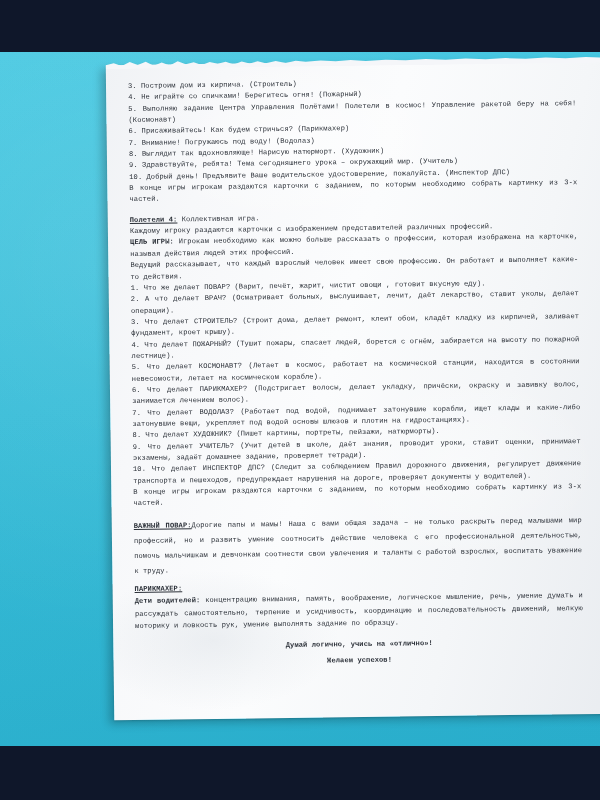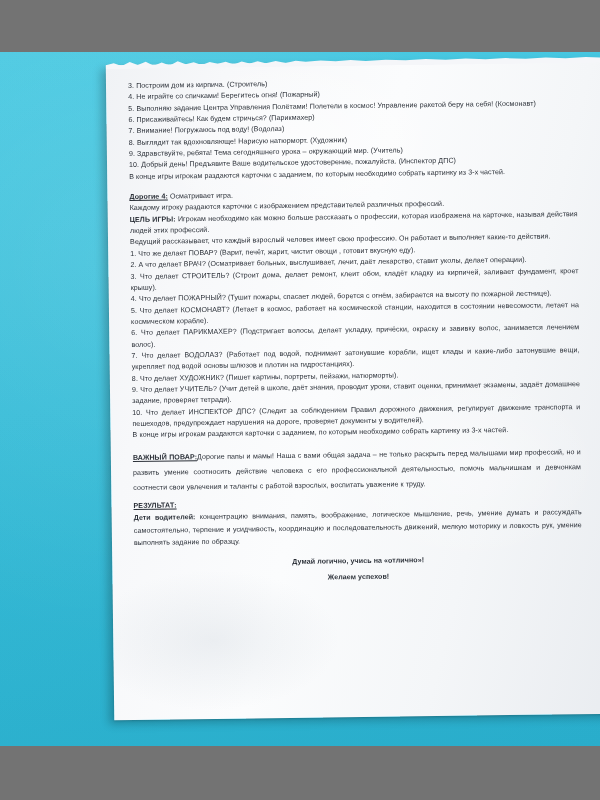--- a/index.html
+++ b/index.html
@@ -5,22 +5,22 @@
   html, body {
     margin: 0;
     padding: 0;
     background: #ffffff;
   }
   #stage {
     position: relative;
     width: 600px;
     height: 800px;
     overflow: hidden;
-    background: #737373;
-    font-family: Liberation Sans, sans-serif;
+    background: #0f172a;
+    font-family: Liberation Mono, monospace;
   }
   
   #backdrop {
     position: absolute;
     left: 0;
     top: 52px;
     width: 600px;
     height: 694px;
     background:
       radial-gradient(ellipse at 20% 30%, rgba(255,255,255,0.10), rgba(255,255,255,0) 55%),
@@ -115,21 +115,21 @@
         <p class="item">5. Выполняю задание Центра Управления Полётами! Полетели в космос! Управление ракетой беру на себя!  (Космонавт)</p>
         <p class="item">6. Присаживайтесь! Как будем стричься? (Парикмахер)</p>
         <p class="item">7. Внимание! Погружаюсь под воду! (Водолаз)</p>
         <p class="item">8. Выглядит так вдохновляюще! Нарисую натюрморт. (Художник)</p>
         <p class="item">9. Здравствуйте, ребята! Тема сегодняшнего урока – окружающий мир. (Учитель)</p>
         <p class="item">10. Добрый день! Предъявите Ваше водительское удостоверение, пожалуйста. (Инспектор ДПС)</p>
         <p class="p">В конце игры игрокам раздаются карточки с заданием, по которым необходимо собрать картинку из 3-х частей.</p>
 
         <div class="gap"></div>
 
-        <p class="p"><span class="bu">Дорогие 4:</span><span> Осматривает игра.</span></p>
+        <p class="p"><span class="bu">Полетели 4:</span><span> Коллективная игра.</span></p>
         <p class="p">Каждому игроку раздаются карточки с изображением представителей различных профессий.</p>
         <p class="p"><span class="b">ЦЕЛЬ  ИГРЫ:</span><span> Игрокам необходимо как можно больше рассказать о профессии, которая изображена на карточке, называя действия людей этих профессий.</span></p>
         <p class="p">Ведущий рассказывает, что каждый взрослый человек имеет свою профессию. Он работает и выполняет какие-то действия.</p>
 
         <p class="item">1. Что же делает ПОВАР? (Варит, печёт, жарит, чистит овощи , готовит вкусную еду).</p>
         <p class="item">2. А что делает ВРАЧ? (Осматривает больных, выслушивает, лечит, даёт лекарство, ставит уколы, делает операции).</p>
         <p class="item">3. Что делает СТРОИТЕЛЬ? (Строит дома, делает ремонт, клеит обои, кладёт кладку из кирпичей, заливает фундамент, кроет крышу).</p>
         <p class="item">4. Что делает ПОЖАРНЫЙ? (Тушит пожары, спасает людей, борется с огнём, забирается на высоту по пожарной лестнице).</p>
         <p class="item">5. Что делает КОСМОНАВТ? (Летает в космос, работает на космической станции, находится в состоянии невесомости, летает на космическом корабле).</p>
         <p class="item">6. Что делает ПАРИКМАХЕР? (Подстригает волосы, делает укладку, причёски, окраску и завивку волос, занимается лечением волос).</p>
@@ -138,21 +138,21 @@
         <p class="item">9. Что делает УЧИТЕЛЬ? (Учит детей в школе, даёт знания, проводит уроки, ставит оценки, принимает экзамены, задаёт домашнее задание, проверяет тетради).</p>
         <p class="item">10. Что делает ИНСПЕКТОР ДПС? (Следит за соблюдением Правил дорожного движения, регулирует движение транспорта и пешеходов, предупреждает нарушения на дороге, проверяет документы у водителей).</p>
         <p class="p">В конце игры игрокам раздаются карточки с заданием, по которым необходимо собрать картинку из 3-х частей.</p>
 
         <div class="gap"></div>
 
         <p class="p" style="line-height:15px"><span class="bu">ВАЖНЫЙ ПОВАР:</span><span>Дорогие папы и мамы! Наша с вами общая задача – не только раскрыть перед малышами  мир профессий, но и развить умение соотносить действие человека с его профессиональной деятельностью, помочь мальчишкам и девчонкам соотнести свои увлечения и таланты с работой взрослых, воспитать уважение к труду.</span></p>
 
         <div class="small-gap"></div>
 
-        <p class="p"><span class="bu">РЕЗУЛЬТАТ:</span></p>
+        <p class="p"><span class="bu">ПАРИКМАХЕР:</span></p>
         <p class="p" style="line-height:12.5px"><span class="b">Дети водителей:</span><span> концентрацию внимания, память, воображение, логическое мышление, речь, умение думать и рассуждать самостоятельно, терпение и усидчивость, координацию и последовательность движений, мелкую моторику и ловкость рук, умение выполнять задание по образцу.</span></p>
 
         <div class="gap"></div>
 
         <p class="center center-block">Думай логично, учись на «отлично»!</p>
         <div class="small-gap"></div>
         <p class="center center-block">Желаем успехов!</p>
 
       </div>
     </div>

